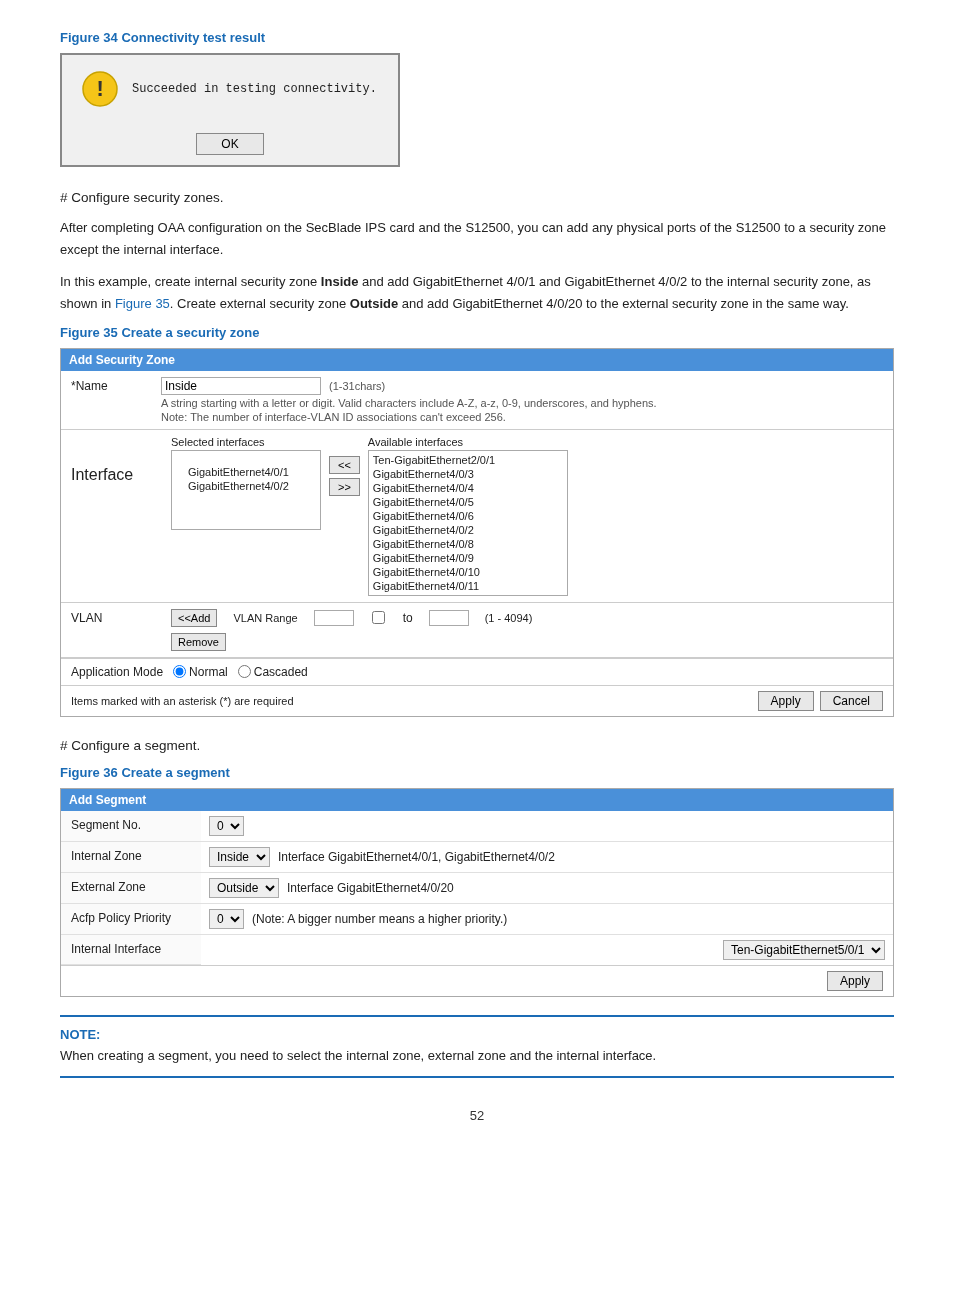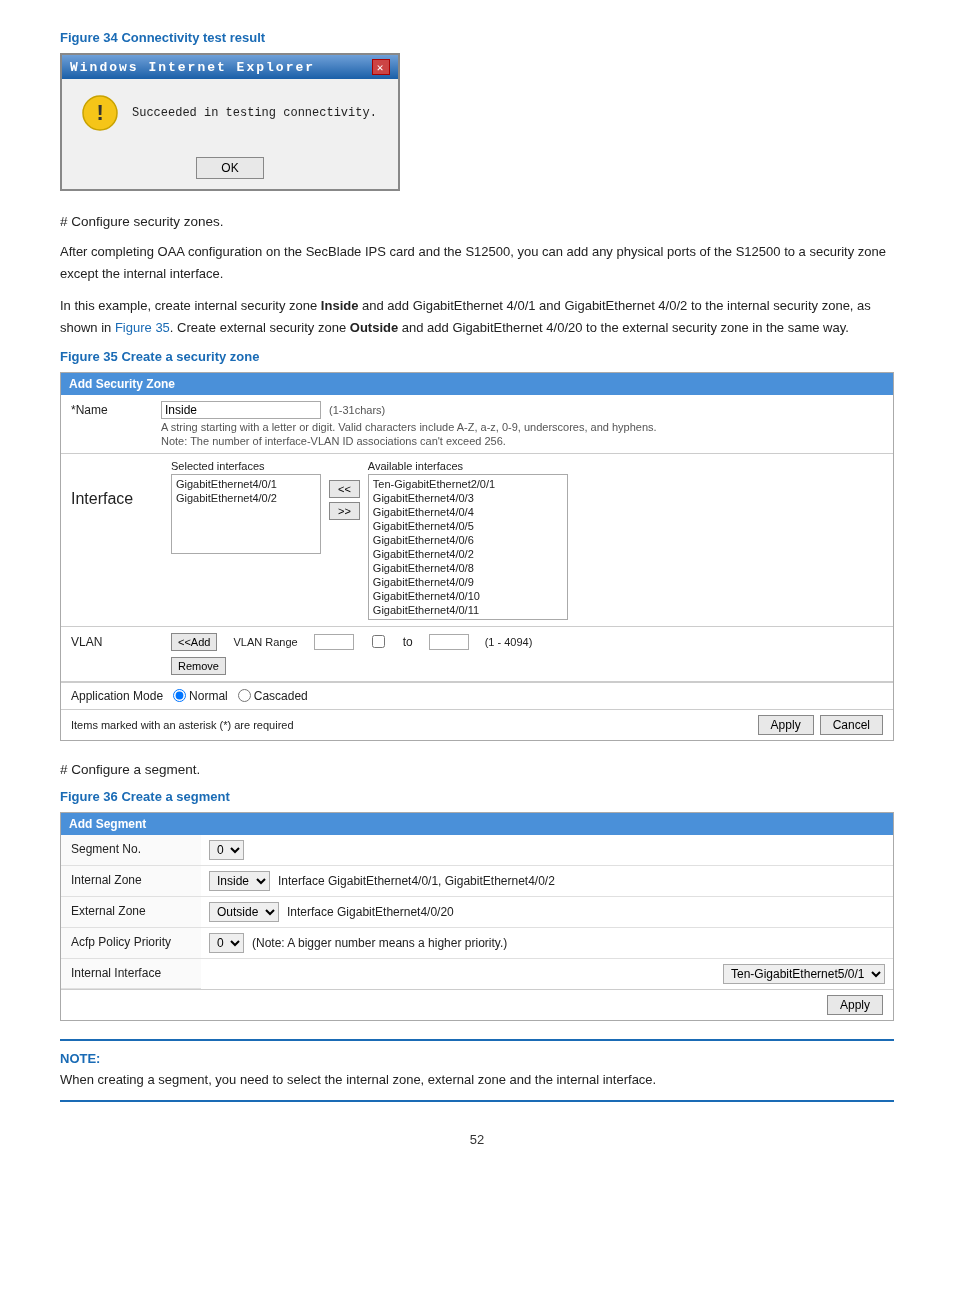--- a/index.html
+++ b/index.html
@@ -108,21 +108,21 @@
       font-size: 11px;
       color: #555;
       margin-top: 2px;
     }
     .iface-list-box {
       border: 1px solid #aaa;
       width: 150px;
       min-height: 80px;
       background: #fff;
       font-size: 11px;
-      padding: 2px;
+      padding: 14px;
     }
     .iface-list-box div { padding: 1px 2px; }
     .iface-buttons {
       display: flex;
       flex-direction: column;
       gap: 4px;
       justify-content: center;
       margin-top: 20px;
     }
     .iface-btn {
@@ -256,24 +256,20 @@
     }
 
     .radio-inline { display: inline-flex; align-items: center; gap: 3px; }
   </style>
 </head>
 <body>
 
 <div class="figure-title">Figure 34 Connectivity test result</div>
 
 <div class="ie-dialog">
-  <div class="ie-titlebar">
-    <span>Windows Internet Explorer</span>
-    <div class="ie-close-btn">✕</div>
-  </div>
   <div class="ie-body">
 
     <svg class="ie-icon" viewBox="0 0 36 36" xmlns="http://www.w3.org/2000/svg">
       <circle cx="18" cy="18" r="17" fill="#f5c518" stroke="#c8a200" stroke-width="1.5"></circle>
       <text x="18" y="25" text-anchor="middle" font-size="22" font-weight="bold" fill="#333">!</text>
     </svg>
     <span>Succeeded in testing connectivity.</span>
   </div>
   <div class="ie-footer">
     <button class="ie-ok-btn">OK</button>

